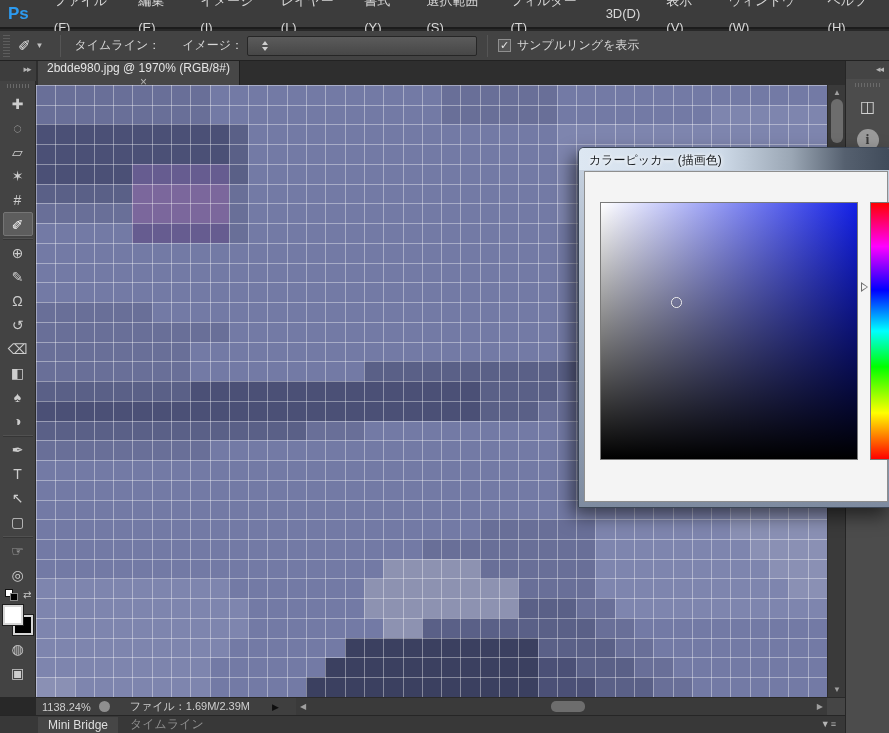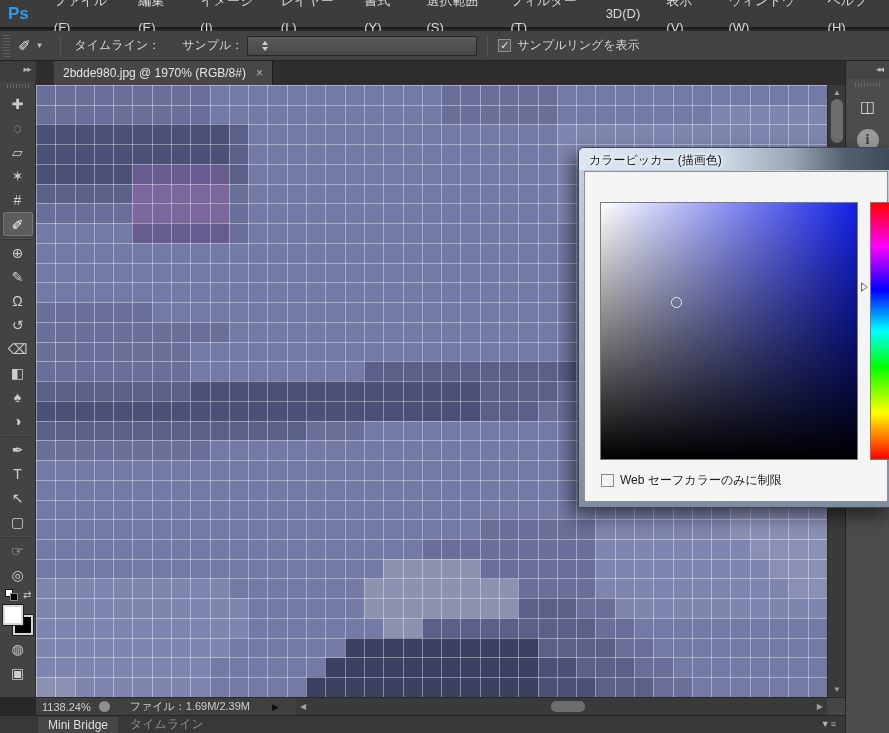--- a/index.html
+++ b/index.html
@@ -31,21 +31,21 @@
   .spin i { width:0; height:0; border-left:3px solid transparent; border-right:3px solid transparent; display:block; }
   .spin .up { border-bottom:4px solid #cfcfcf; }
   .spin .dn { border-top:4px solid #cfcfcf; }
   .checkbox { width:13px; height:13px; border:1px solid #8f8f8f; background:#555;
     color:#e6e6e6; font-size:11px; line-height:11px; text-align:center; margin-right:6px; }
   .checkbox.unchecked { background:#f2f2f2; color:transparent; border:1px solid #8a8a8a; }
 
   
   #tabbar { left:36px; top:61px; width:809px; height:24px; background:#2e2e2e; display:flex; }
   #doc-tab { background:#474747; color:#e5e5e5; font-size:12px; display:flex; align-items:center;
-    padding:0 9px; margin-left:18px; border-right:1px solid #1f1f1f; }
+    padding:0 9px; margin-left:2px; border-right:1px solid #1f1f1f;flex-direction:column; }
   #doc-tab .close { color:#b2b2b2; margin-left:10px; font-size:12px; }
 
   
   #toolbar { left:0; top:61px; width:36px; height:636px; background:#434343;
     border-right:1px solid #2a2a2a; display:flex; flex-direction:column; align-items:center; }
   #tb-header { width:36px; height:20px; background:#3d3d3d; color:#b5b5b5; font-size:9px;
     text-align:right; padding:3px 5px 0 0; letter-spacing:-1px; }
   #tb-grip { width:22px; height:4px; margin:3px 0 4px 0;
     background:repeating-linear-gradient(90deg,#6a6a6a 0 1px,transparent 1px 3px); }
   .tool { width:30px; height:24px; color:#cdcdcd; font-size:14px; line-height:24px;
@@ -142,21 +142,21 @@
 </div>
 
 <div id="optionsbar" class="abs">
   <div id="opt-grip"></div>
   <div id="tool-preset">
     <span class="glyph">✐</span>
     <span class="dd-arrow-sm">▼</span>
   </div>
   <div class="vsep"></div>
   <span class="opt-label">タイムライン：</span>
-  <span class="opt-label" style="margin-left:18px">サンプル：</span>
+  <span class="opt-label" style="margin-left:18px">イメージ：</span>
   <div class="dropdown" style="width:230px">
     <span class="spin">
         <i class="up"></i>
         <i class="dn"></i>
       </span>
   </div>
   <div class="vsep" style="margin:0 10px"></div>
   <div class="checkbox" id="ring-checkbox">✓</div>
   <span>サンプルリングを表示</span>
 </div>
@@ -1517,18 +1517,14 @@
 <div id="dialog" class="abs">
   <div id="dialog-titlebar">
     <span>カラーピッカー (描画色)</span>
   </div>
   <div id="dialog-body">
     <div id="saturation-field" style="background: linear-gradient(rgba(0, 0, 0, 0) 0%, rgb(0, 0, 0) 100%), linear-gradient(to right, rgb(255, 255, 255) 0%, rgb(19, 32, 230) 100%);">
       <div id="field-marker" style="left: 29.5%; top: 39%;"></div>
     </div>
     <div id="hue-arrow" style="top: 115.14px;"></div>
     <div id="hue-strip" style="background: linear-gradient(rgb(255, 0, 0) 0%, rgb(255, 0, 255) 17%, rgb(0, 0, 255) 34%, rgb(0, 255, 255) 50%, rgb(0, 255, 0) 64%, rgb(255, 255, 0) 82%, rgb(255, 0, 0) 100%);"></div>
-    <div id="websafe-row">
-      <div class="checkbox unchecked" id="websafe-checkbox"></div>
-      <span>Web セーフカラーのみに制限</span>
-    </div>
   </div>
 </div>
 
 </body></html>

